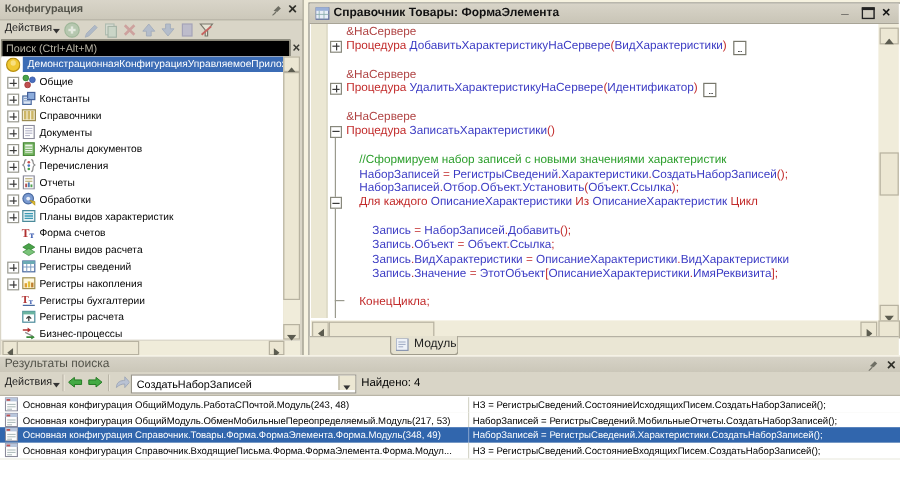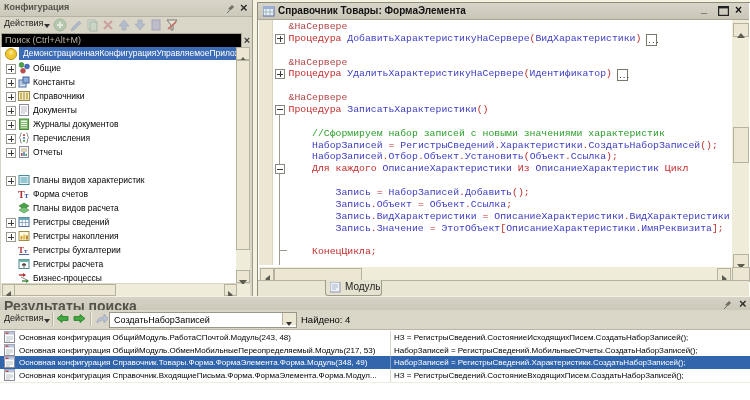--- a/index.html
+++ b/index.html
@@ -23,33 +23,33 @@
 .ti{position:absolute;left:17px;top:1px;width:12px;height:12px;}
 
 .sb{background:#f0ecda;}
 .sbtn{position:absolute;background:#ece7d3;border:1px solid #b7b2a0;color:#5c5c50;text-align:center;}
 .sth{position:absolute;background:#ece7d3;border:1px solid #b7b2a0;}
 
 #ed{position:absolute;left:257px;top:2px;width:493px;height:294px;background:#fff;border:1px solid #8e8c7e;}
 #ed-title{position:absolute;left:0;top:0;width:491px;height:16px;background:linear-gradient(#d8d4c8,#c9c5b7);border-bottom:1px solid #a8a496;}
 #ed-title .t{position:absolute;left:20px;top:2px;font-size:10px;font-weight:bold;color:#111;white-space:nowrap;}
 #code{position:absolute;left:1px;top:17px;width:473px;height:245px;background:#fff;overflow:hidden;}
-.cl{position:absolute;font-family:Liberation Mono, monospace;font-size:9.8px;white-space:pre;color:#000;}
+.cl{position:absolute;font-family:Liberation Sans, sans-serif;font-size:9.8px;white-space:pre;color:#000;}
 .k{color:#c22b2b;text-align:center;}
 .i{color:#3c3cc4;}
 .c{color:#2b9e2b;}
 .d{color:#b04343;}
 .fold{position:absolute;width:8px;height:8px;border:1px solid #88887c;background:#fff;font:7px "Liberation Mono";}
 .fold:before{content:"";position:absolute;left:1px;top:3.5px;width:6px;height:1px;background:#3a3a3a;}
 .fold.plus:after{content:"";position:absolute;left:3.5px;top:1px;width:1px;height:6px;background:#3a3a3a;}
 .dots{display:inline-block;vertical-align:-2px;margin-left:5px;width:9px;height:10px;border:1px solid #77776b;background:#fff;color:#333;font-size:8px;line-height:11px;text-align:center;letter-spacing:-1px;}
 
 #bp{position:absolute;left:0;top:296px;width:750px;height:104px;background:#fff;}
 #bp-title{position:absolute;left:0;top:0;width:750px;height:13px;background:linear-gradient(#d7d3c7,#cbc7b9);border-top:1px solid #f4f0e2;border-bottom:1px solid #b5b1a3;}
-#bp-title .t{position:absolute;left:4px;top:1px;font-size:14px;font-weight:bold;color:#53534a;}
+#bp-title .t{position:absolute;left:4px;top:1px;font-size:10px;font-weight:normal;color:#53534a;}
 #bp-tools{position:absolute;left:0;top:14px;width:750px;height:19px;background:#d9d5c7;border-bottom:1px solid #b9b5a7;}
 #combo{position:absolute;left:109px;top:2px;width:186px;height:14px;background:#fff;border:1px solid #9a968a;}
 #combo .t{position:absolute;left:4px;top:2px;font-size:9px;color:#000;}
 #combo .db{position:absolute;right:0px;top:0px;width:13px;height:12px;background:#ece7d3;border-left:1px solid #b7b2a0;}
 .brow{position:absolute;left:0;width:750px;height:13px;font-size:8px;color:#000;background:#fff;border-bottom:1px solid #ecece2;}
 .brow .c1{position:absolute;left:19px;top:2px;white-space:nowrap;width:369px;overflow:hidden;}
 .brow .c2{position:absolute;left:394px;top:2px;white-space:nowrap;width:356px;overflow:hidden;}
 .brow.sel{background:#3166ad;color:#fff;}
 .bicon{position:absolute;left:4px;top:0px;width:12px;height:12px;}
 .sep{position:absolute;top:2px;width:1px;height:14px;background:#b9b5a7;border-right:1px solid #f0ecdf;}
@@ -172,20 +172,29 @@
 <div class="trow" style="top:98px">
 <div class="exp"></div>
 <svg class="ti" width="12" height="12">
             <rect x="1.5" y="0.5" width="9" height="11" fill="#fdfdfd" stroke="#8a8a9a"></rect>
             <path d="M3 3 L9 3 M3 5 L9 5" stroke="#b0a060" stroke-width="0.9"></path>
             <rect x="3" y="7" width="1.6" height="3" fill="#b05050"></rect>
             <rect x="5.2" y="6" width="1.6" height="4" fill="#5080b0"></rect>
             <rect x="7.4" y="7.7" width="1.6" height="2.3" fill="#50a050"></rect>
           </svg>
 <span class="tx">Отчеты</span>
+</div>
+<div class="trow" style="top:112px">
+<div class="exp"></div>
+<svg class="ti" width="12" height="12">
+            <circle cx="5.5" cy="5.5" r="4.4" fill="#7a9ad0" stroke="#4a6aa0"></circle>
+            <circle cx="5.5" cy="5.5" r="1.6" fill="#e8eef8"></circle>
+            <path d="M7 7 L11 11 L11 8 Z" fill="#e8c028" stroke="#a88a10" stroke-width="0.6"></path>
+          </svg>
+<span class="tx">Обработки</span>
 </div>
 <div class="trow" style="top:126px">
 <div class="exp"></div>
 <svg class="ti" width="12" height="12">
             <rect x="1" y="1.5" width="10" height="9" fill="#e8f2f4" stroke="#4a8a9a"></rect>
             <path d="M2.5 4 L9.5 4 M2.5 6 L9.5 6 M2.5 8 L9.5 8" stroke="#3a9ab4" stroke-width="1.1"></path>
           </svg>
 <span class="tx">Планы видов характеристик</span>
 </div>
 <div class="trow" style="top:140px">

